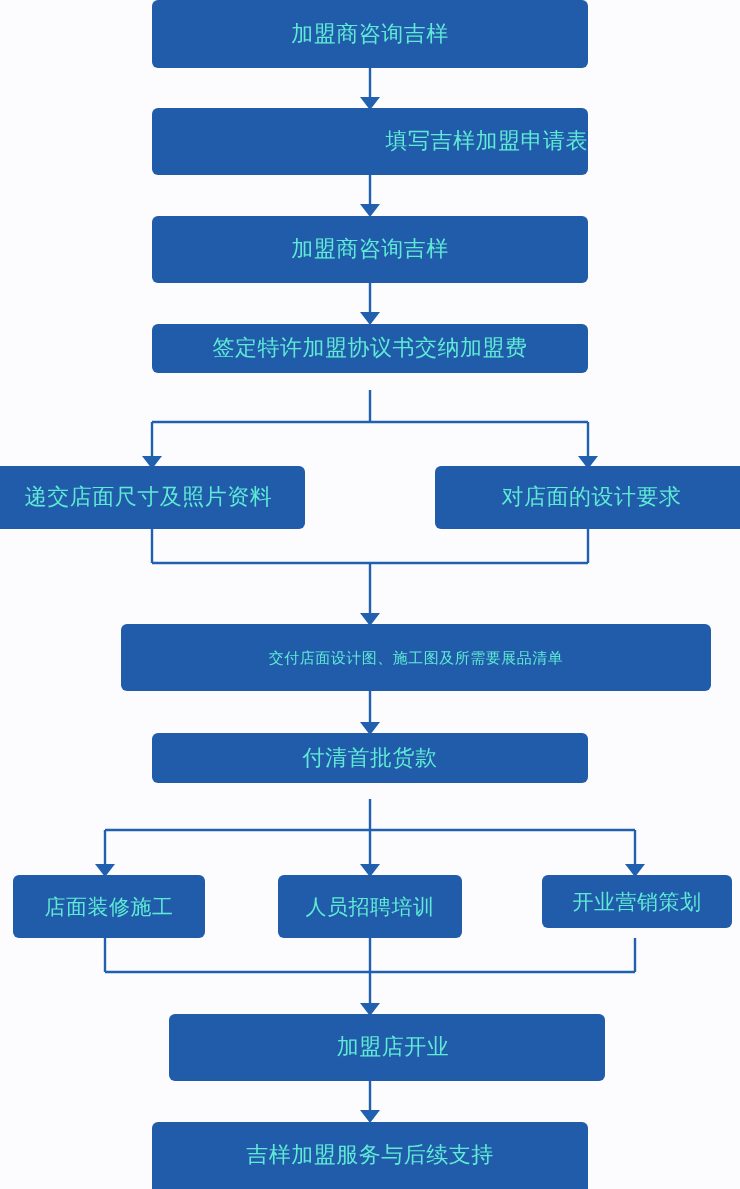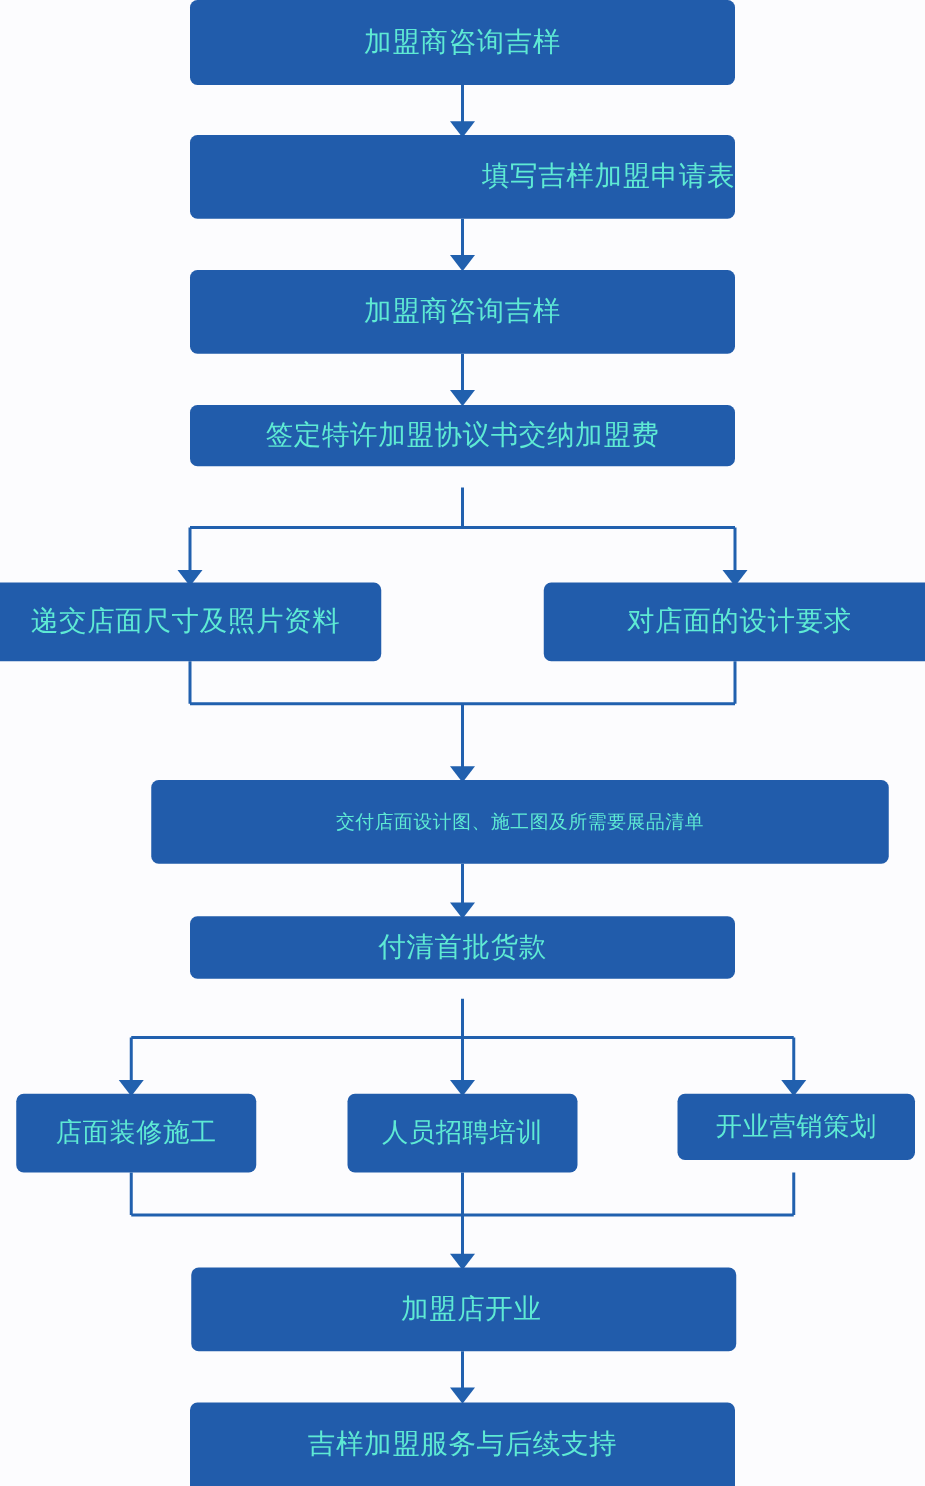--- a/index.html
+++ b/index.html
@@ -143,21 +143,21 @@
   </div>
 
   <div class="node" style="left:278px; top:875px; width:184px; height:63px; font-size:21px;">
     <span class="node-label">人员招聘培训</span>
   </div>
 
   <div class="node" style="left:542px; top:875px; width:190px; height:53px; font-size:21px;">
     <span class="node-label">开业营销策划</span>
   </div>
 
-  <div class="node" style="left:153px; top:1014px; width:436px; height:67px;padding-left:12px;">
+  <div class="node" style="left:169px; top:1014px; width:436px; height:67px;padding-left:12px;">
     <span class="node-label">加盟店开业</span>
   </div>
 
   <div class="node" style="left:152px; top:1122px; width:436px; height:67px; border-radius:6px 6px 0 0;">
     <span class="node-label">吉样加盟服务与后续支持</span>
   </div>
 
 </div>
 
 </body></html>

